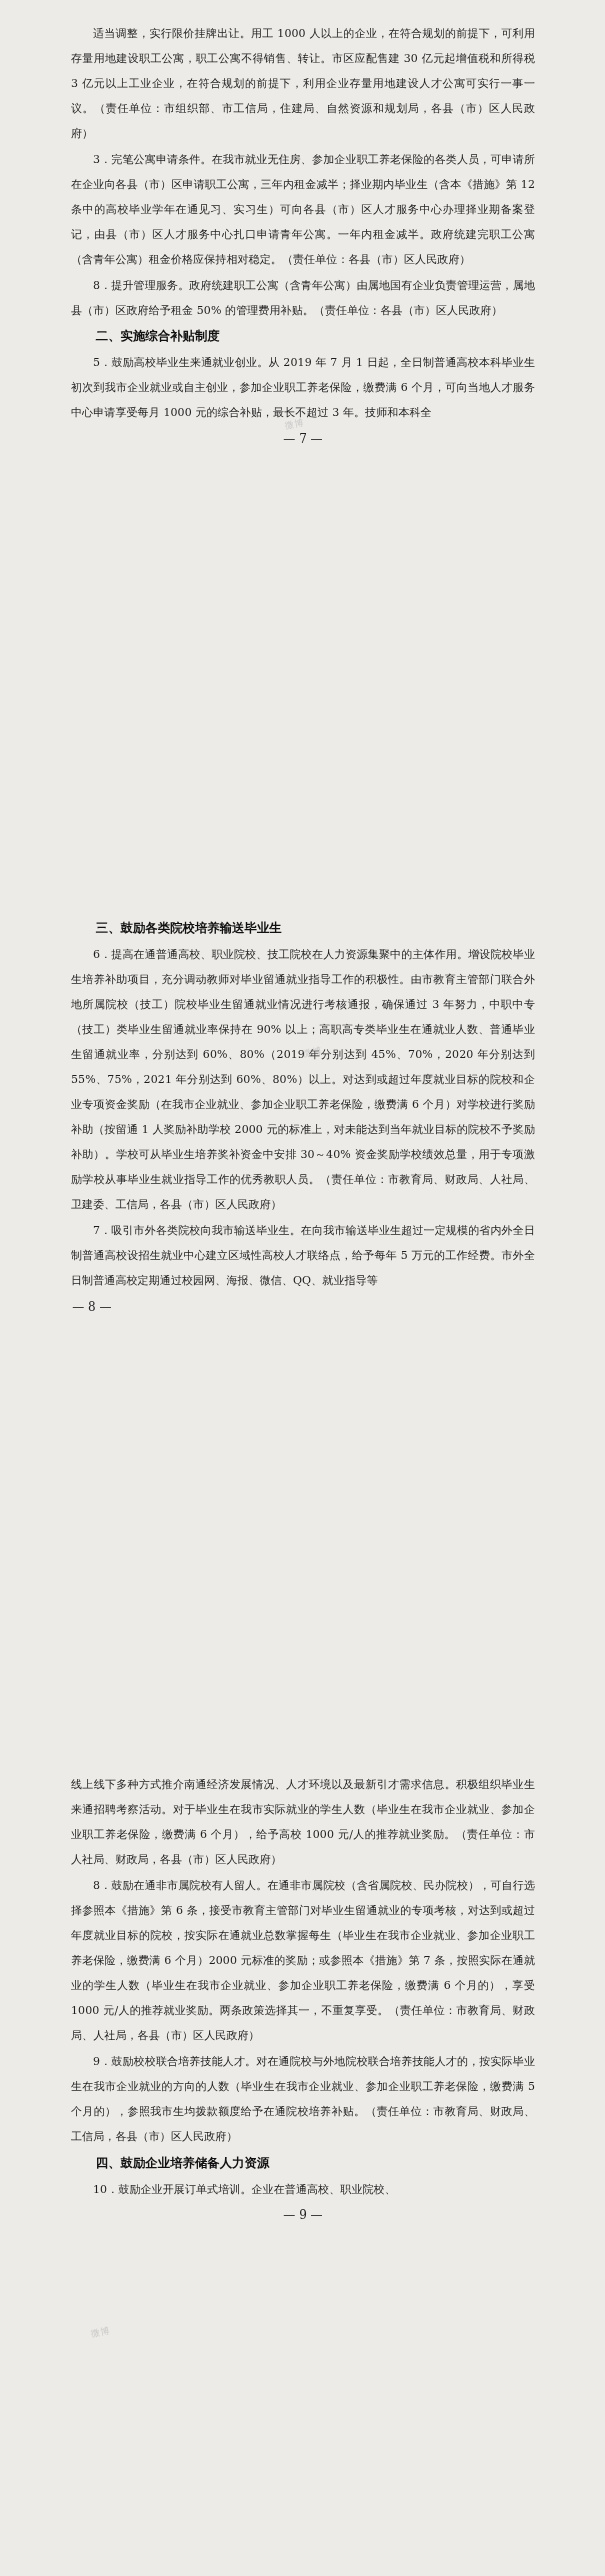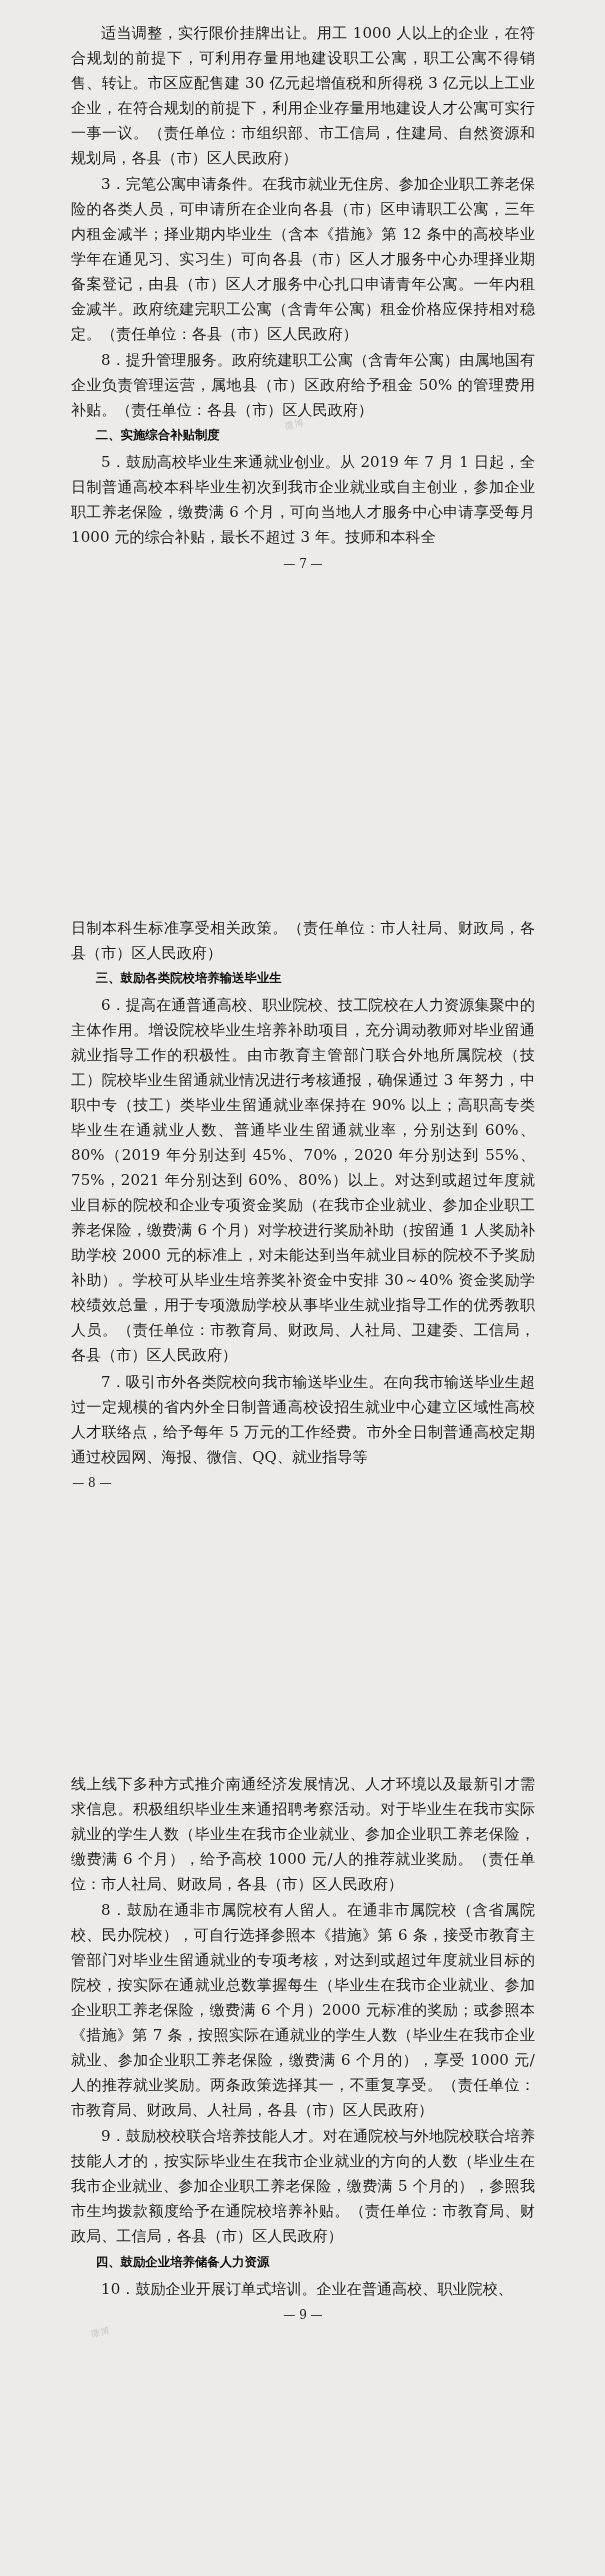--- a/index.html
+++ b/index.html
@@ -32,37 +32,37 @@
   .page.p3 { height: 856px; padding-top: 52px; }
 
   .gap {
     width: 606px;
     height: 0px;
     background: #d8d8d6;
   }
 
   p.para {
     margin: 0 0 1.2px 0;
-    font-size: 15px;
+    font-size: 11px;
     line-height: 25px;
     color: #1d1d1d;
     text-align: justify;
     text-justify: inter-ideograph;
     font-family: "DejaVu Serif", "Liberation Serif", serif;
     letter-spacing: 0.1px;
   }
   p.indent { text-indent: 2em; }
   p.section {
     margin: 0 0 1.2px 0;
     font-size: 12.4px;
     line-height: 25px;
     color: #111;
     text-indent: 2em;
     font-weight: bold;
-    font-family: Liberation Mono, monospace;
+    font-family: Liberation Sans, sans-serif;
   }
   .pagenum {
     font-size: 12px;
     line-height: 24px;
     color: #1d1d1d;
     font-family: "DejaVu Serif", "Liberation Serif", serif;
     text-align: center;
     margin-top: 1.2px;
   }
   .pagenum.left { text-align: left; padding-left: 1.2px; }
@@ -92,21 +92,20 @@
     <p class="para indent">8．提升管理服务。政府统建职工公寓（含青年公寓）由属地国有企业负责管理运营，属地县（市）区政府给予租金 50% 的管理费用补贴。（责任单位：各县（市）区人民政府）</p>
     <p class="section">二、实施综合补贴制度</p>
     <p class="para indent">5．鼓励高校毕业生来通就业创业。从 2019 年 7 月 1 日起，全日制普通高校本科毕业生初次到我市企业就业或自主创业，参加企业职工养老保险，缴费满 6 个月，可向当地人才服务中心申请享受每月 1000 元的综合补贴，最长不超过 3 年。技师和本科全</p>
     <div class="pagenum">— 7 —</div>
     <span class="watermark wm1">微博</span>
   </div>
 
   <div class="gap"></div>
 
   <div class="page p2">
-    <p class="para">日制本科生标准享受相关政策。（责任单位：市人社局、财政局，各县（市）区人民政府）</p>
     <p class="section">三、鼓励各类院校培养输送毕业生</p>
     <p class="para indent">6．提高在通普通高校、职业院校、技工院校在人力资源集聚中的主体作用。增设院校毕业生培养补助项目，充分调动教师对毕业留通就业指导工作的积极性。由市教育主管部门联合外地所属院校（技工）院校毕业生留通就业情况进行考核通报，确保通过 3 年努力，中职中专（技工）类毕业生留通就业率保持在 90% 以上；高职高专类毕业生在通就业人数、普通毕业生留通就业率，分别达到 60%、80%（2019 年分别达到 45%、70%，2020 年分别达到 55%、75%，2021 年分别达到 60%、80%）以上。对达到或超过年度就业目标的院校和企业专项资金奖励（在我市企业就业、参加企业职工养老保险，缴费满 6 个月）对学校进行奖励补助（按留通 1 人奖励补助学校 2000 元的标准上，对未能达到当年就业目标的院校不予奖励补助）。学校可从毕业生培养奖补资金中安排 30～40% 资金奖励学校绩效总量，用于专项激励学校从事毕业生就业指导工作的优秀教职人员。（责任单位：市教育局、财政局、人社局、卫建委、工信局，各县（市）区人民政府）</p>
     <p class="para indent">7．吸引市外各类院校向我市输送毕业生。在向我市输送毕业生超过一定规模的省内外全日制普通高校设招生就业中心建立区域性高校人才联络点，给予每年 5 万元的工作经费。市外全日制普通高校定期通过校园网、海报、微信、QQ、就业指导等</p>
     <div class="pagenum left">— 8 —</div>
     <span class="watermark wm2">微博</span>
   </div>
 
   <div class="gap"></div>
 
   <div class="page p3">

